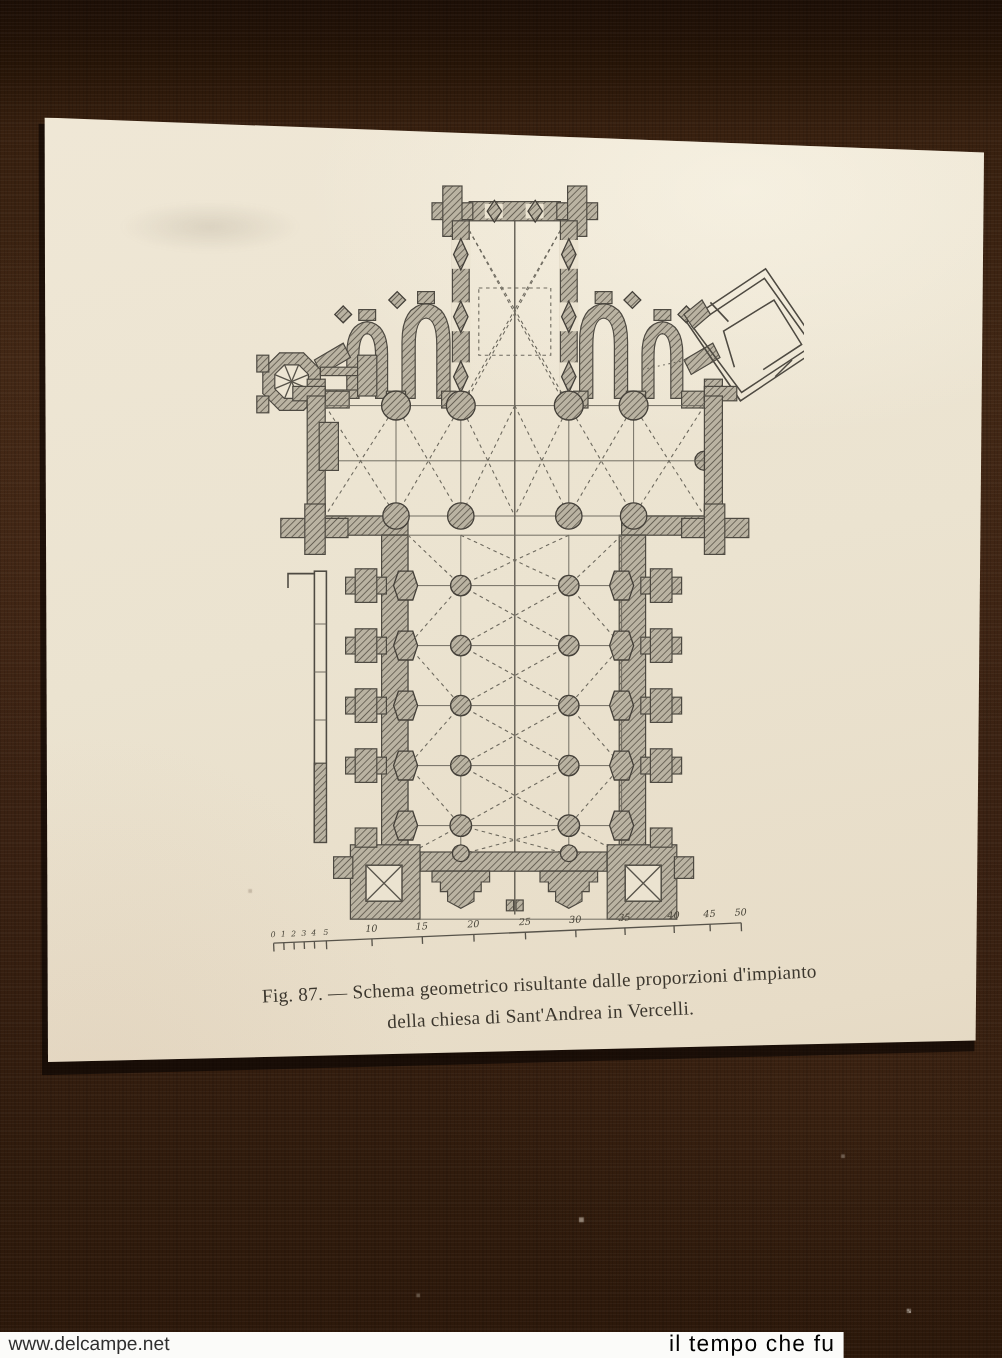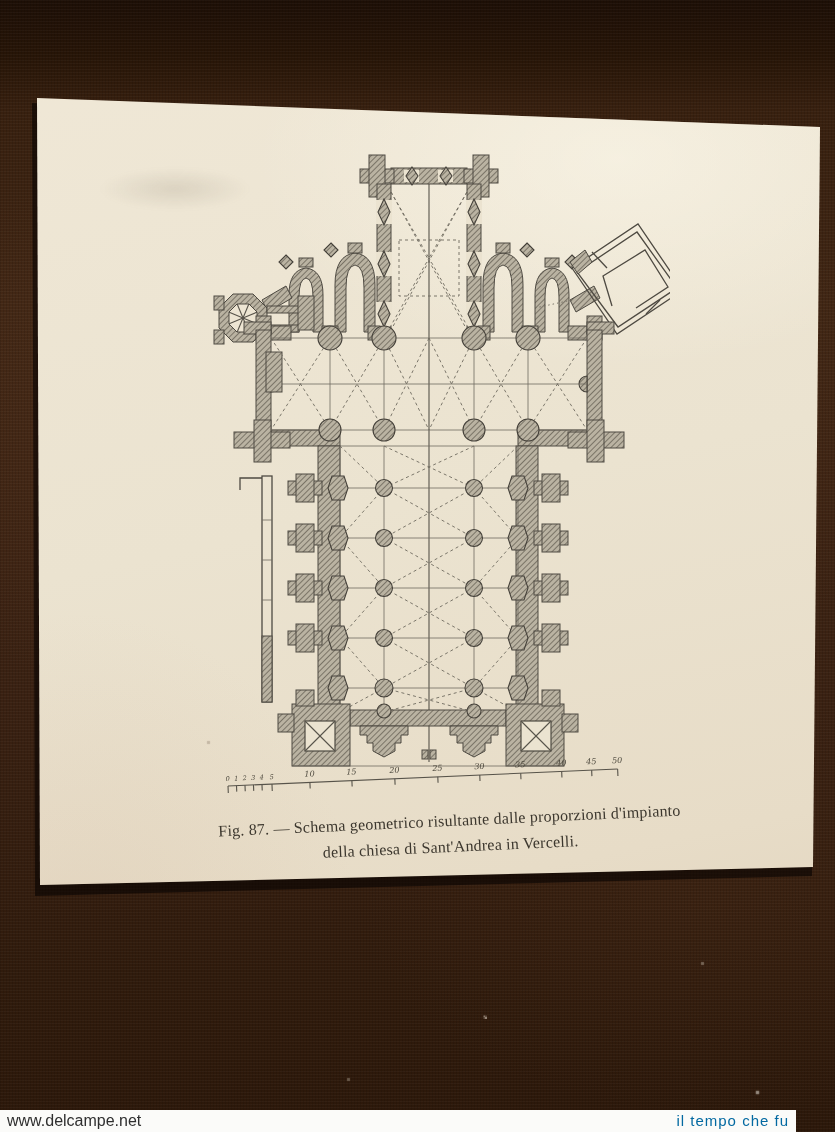--- a/index.html
+++ b/index.html
@@ -20,24 +20,24 @@
     background:
       radial-gradient(520px 300px at 74% 14%, rgba(255,252,240,.45), transparent 70%),
       radial-gradient(400px 500px at 10% 85%, rgba(210,185,160,.25), transparent 70%),
       linear-gradient(168deg,#f0e8d7 0%,#ebe3d0 45%,#e7dcc7 75%,#decfb8 100%);}
   .ghost{position:absolute;left:100px;top:168px;width:150px;height:42px;
     background:radial-gradient(closest-side, rgba(120,110,92,.16), transparent);filter:blur(2px);}
   .plan{position:absolute;left:200px;top:140px;}
   .caption{position:absolute;left:168px;top:808px;width:564px;text-align:center;
     transform:rotate(-2.6deg);color:#3c372e;font-size:16px;line-height:26px;letter-spacing:.2px;}
   .caption .l2{font-size:16px;}
-  .strip{position:absolute;left:0;top:1110px;width:796px;height:22px;background:#fbfbf9;
+  .strip{position:absolute;left:0;top:1110px;width:703px;height:22px;background:#fbfbf9;
     font-family:"Liberation Sans",sans-serif;}
   .strip .wm-left{position:absolute;left:7px;top:0;line-height:22px;font-size:16px;color:#2f2f2f;}
-  .strip .wm-right{position:absolute;right:7px;top:0;line-height:22px;font-size:15px;color:#0369a1;letter-spacing:1px;}
+  .strip .wm-right{position:absolute;right:7px;top:0;line-height:22px;font-size:19px;color:#000000;letter-spacing:1px;}
   .specks{position:absolute;left:0;top:0;width:1px;height:1px;
     box-shadow:484px 1016px 1px 1.5px rgba(225,215,200,.55),
                702px 963px 1px 1px rgba(210,200,185,.40),
                348px 1079px 1px 1px rgba(215,205,190,.35),
                757px 1092px 1px 1.2px rgba(235,230,220,.55),
                208px 742px 1px 1px rgba(90,70,55,.25);}
   
   .wall{fill:url(#hatch);stroke:#4e4a42;stroke-width:1;}
   .pier{fill:url(#hatch);stroke:#45413a;stroke-width:1.1;}
   .grid{stroke:#6e6a5f;stroke-width:.8;fill:none;}

